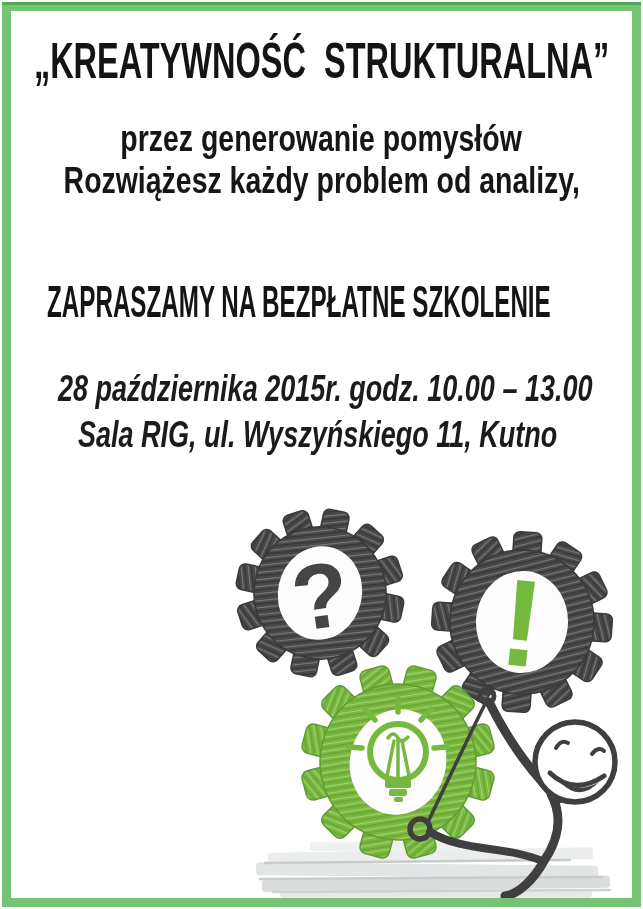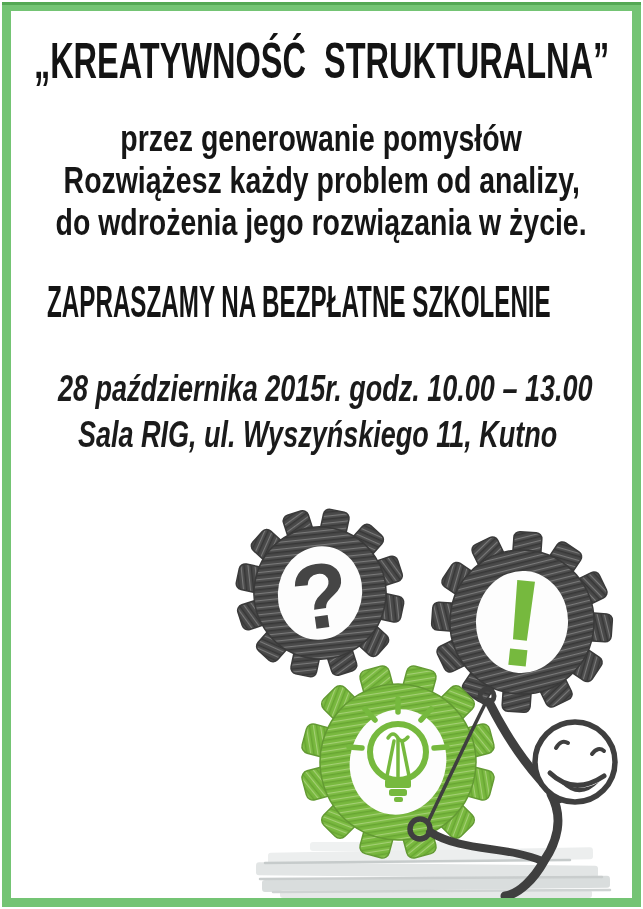--- a/index.html
+++ b/index.html
@@ -49,23 +49,20 @@
 <div class="title-wrap">
   <div class="title">„KREATYWNOŚĆ  STRUKTURALNA”</div>
 </div>
 
 <div class="intro-wrap">
   <div class="intro-line">
     <span>przez generowanie pomysłów</span>
   </div>
   <div class="intro-line">
     <span>Rozwiążesz każdy problem od analizy,</span>
-  </div>
-  <div class="intro-line">
-    <span>do wdrożenia jego rozwiązania w życie.</span>
   </div>
 </div>
 
 <div class="invite-wrap">
   <div class="invite">ZAPRASZAMY NA BEZPŁATNE SZKOLENIE</div>
 </div>
 
 <div class="details-wrap">
   <div class="detail-line">28 października 2015r. godz. 10.00 – 13.00</div>
   <div class="detail-line second">Sala RIG, ul. Wyszyńskiego 11, Kutno</div>

